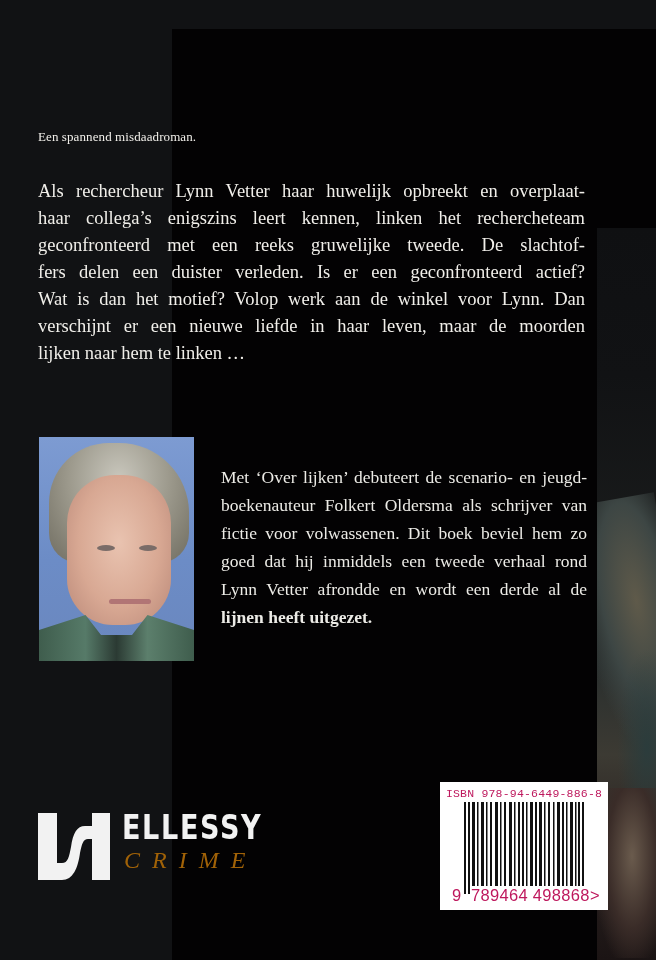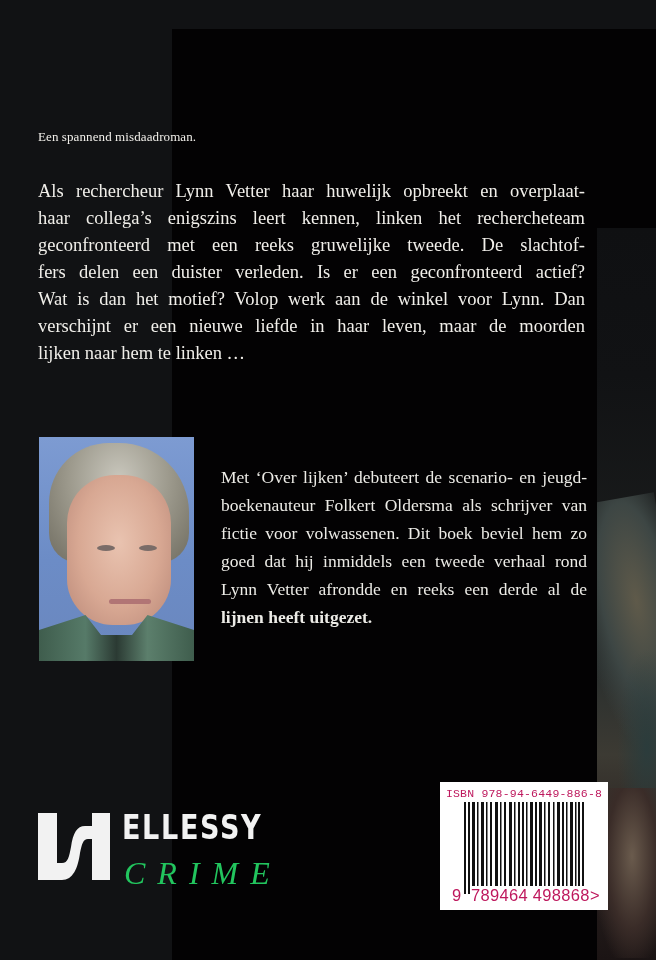--- a/index.html
+++ b/index.html
@@ -79,21 +79,21 @@
     .logo-glyph { position: absolute; left: 0; top: 1px; width: 72px; height: 67px; }
     .logo-ellessy {
       position: absolute; left: 84px; top: -4px;
       font-family: "DejaVu Sans", "Liberation Sans", sans-serif; font-weight: bold;
       font-size: 33px; letter-spacing: 2px; color: #f2f2f2;
       transform: scaleX(0.82); transform-origin: left top;
     }
     .logo-crime {
       position: absolute; left: 86px; top: 35px;
       font-family: "Liberation Serif", serif; font-style: italic;
-      font-size: 32px; letter-spacing: 12px; color: #22c55e; margin-top: 8px;
+      font-size: 24px; letter-spacing: 12px; color: #a16207;
     }
 
     .barcode {
       position: absolute; left: 440px; top: 782px; width: 168px; height: 128px;
       background: #ffffff; color: #be185d;
     }
     .isbn-text {
       position: absolute; left: 0; right: 0; top: 5px; text-align: center;
       font-family: "Liberation Mono", "DejaVu Sans Mono", monospace; font-size: 11.5px; letter-spacing: 0.2px;
     }
@@ -137,21 +137,21 @@
   <div class="eye r"></div>
   <div class="mouth"></div>
   <div class="shirt"></div>
 </div>
 
 <p class="bio">
   <span>Met ‘Over lijken’ debuteert de scenario- en jeugd-</span>
   <span>boekenauteur Folkert Oldersma als schrijver van</span>
   <span>fictie voor volwassenen. Dit boek beviel hem zo</span>
   <span>goed dat hij inmiddels een tweede verhaal rond</span>
-  <span>Lynn Vetter afrondde en reeks een derde al de</span>
+  <span>Lynn Vetter afrondde en wordt een derde al de</span>
   <span class="last">lijnen heeft uitgezet.</span>
 </p>
 
 <div class="publisher-logo">
   <svg class="logo-glyph" viewBox="0 0 72 67">
     <path fill="#f2f2f2" d="M0 0 H19 V50 H24 C30 50 31 44 33 34 C35 20 39 13 47 13 H54 V0 H72 V67 H54 V26 H50 C45 26 44 31 42 40 C40 55 35 67 24 67 H0 Z"></path>
   </svg>
   <div class="logo-ellessy">ELLESSY</div>
   <div class="logo-crime">CRIME</div>
 </div>

